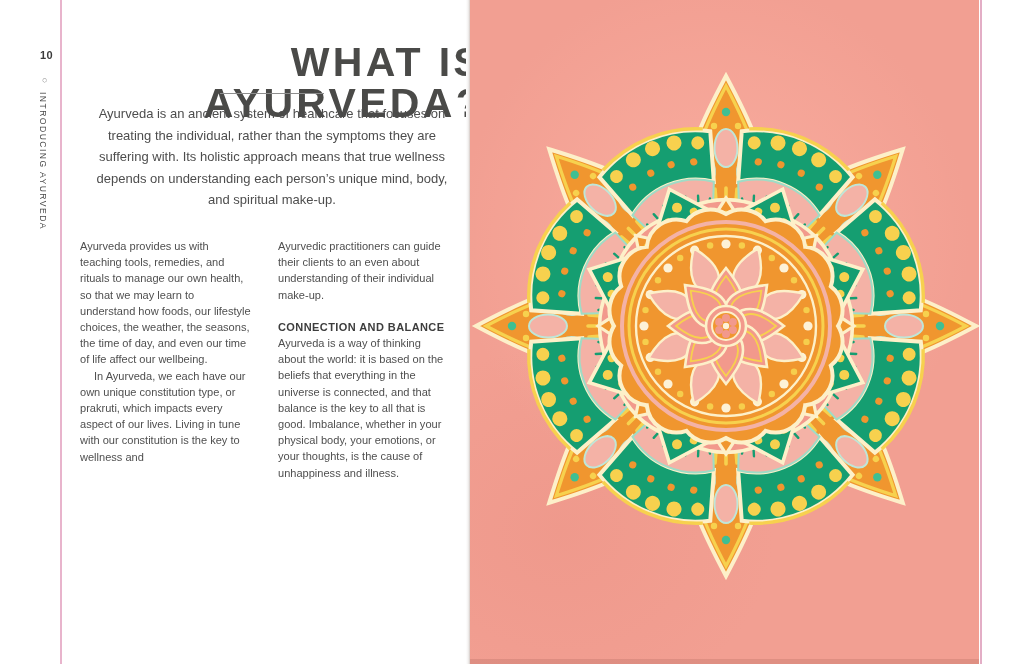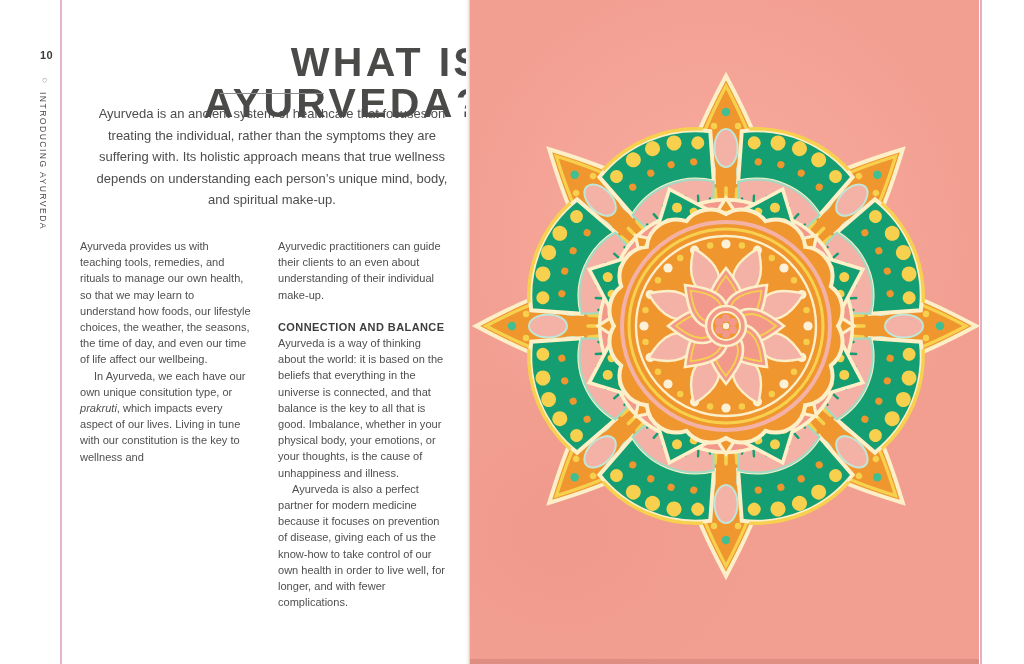--- a/index.html
+++ b/index.html
@@ -108,21 +108,21 @@
   .col p { margin: 0; }
   .col p.indent { text-indent: 14px; }
   .col h3 {
     font-size: 11px;
     font-weight: 700;
     letter-spacing: 0.42px;
     color: #3d3d3d;
     margin: 16px 0 0 0;
     line-height: 16.2px;
   }
-  .col .it { font-style: italic; }
+  .col .it { }
 
   
   #gutter {
     position: absolute;
     left: 466px; top: 0;
     width: 5px; height: 664px;
     background: linear-gradient(to right, #ffffff 0%, #f2f0ef 45%, #d8cfcb 75%, #efb9ad 100%);
   }
 
   
@@ -193,28 +193,27 @@
     <div id="left-body">
 
       <h1 id="title">WHAT IS AYURVEDA?</h1>
 
       <div id="title-rule"></div>
 
       <p id="intro">Ayurveda is an ancient system of healthcare that focuses on treating the individual, rather than the symptoms they are suffering with. Its holistic approach means that true wellness depends on understanding each person’s unique mind, body, and spiritual make-up.</p>
 
       <div class="col" id="col-left">
         <p>Ayurveda provides us with teaching tools, remedies, and rituals to manage our own health, so that we may learn to understand how foods, our lifestyle choices, the weather, the seasons, the time of day, and even our time of life affect our wellbeing.</p>
-        <p class="indent"><span>In Ayurveda, we each have our own unique consitution type, or </span><span class="it">prakruti</span><span>, which impacts every aspect of our lives. Living in tune with our constitution is the key to wellness and</span></p>
+        <p class="indent"><span>In Ayurveda, we each have our own unique constitution type, or </span><span class="it">prakruti</span><span>, which impacts every aspect of our lives. Living in tune with our constitution is the key to wellness and</span></p>
       </div>
 
       <div class="col" id="col-right">
         <p>Ayurvedic practitioners can guide their clients to an even about understanding of their individual make-up.</p>
         <h3>CONNECTION AND BALANCE</h3>
         <p>Ayurveda is a way of thinking about the world: it is based on the beliefs that everything in the universe is connected, and that balance is the key to all that is good. Imbalance, whether in your physical body, your emotions, or your thoughts, is the cause of unhappiness and illness.</p>
-        <p class="indent">Ayurveda is also a perfect partner for modern medicine because it focuses on prevention of disease, giving each of us the know-how to take control of our own health in order to live well, for longer, and with fewer complications.</p>
       </div>
 
     </div>
   </div>
 
   <div id="gutter"></div>
 
   <div id="right-page">
 
     <div id="right-art">

